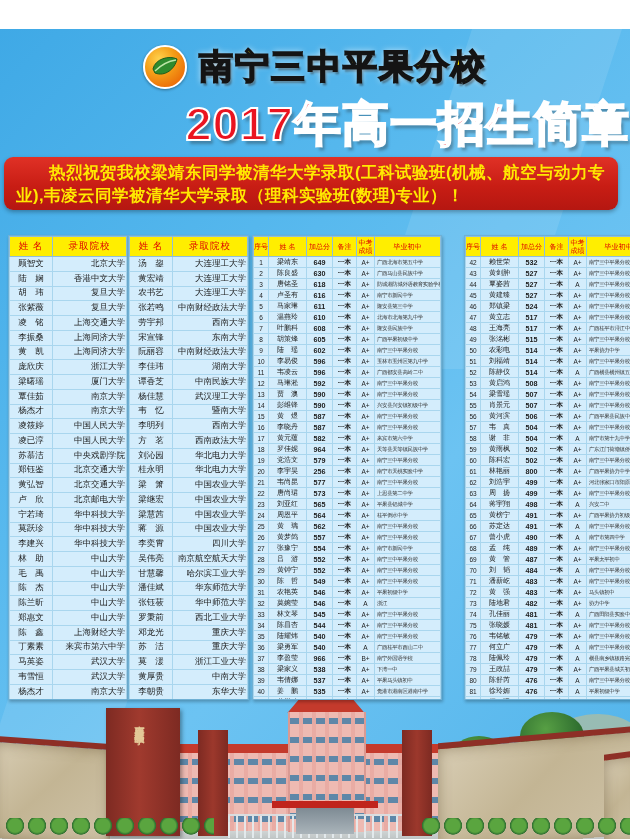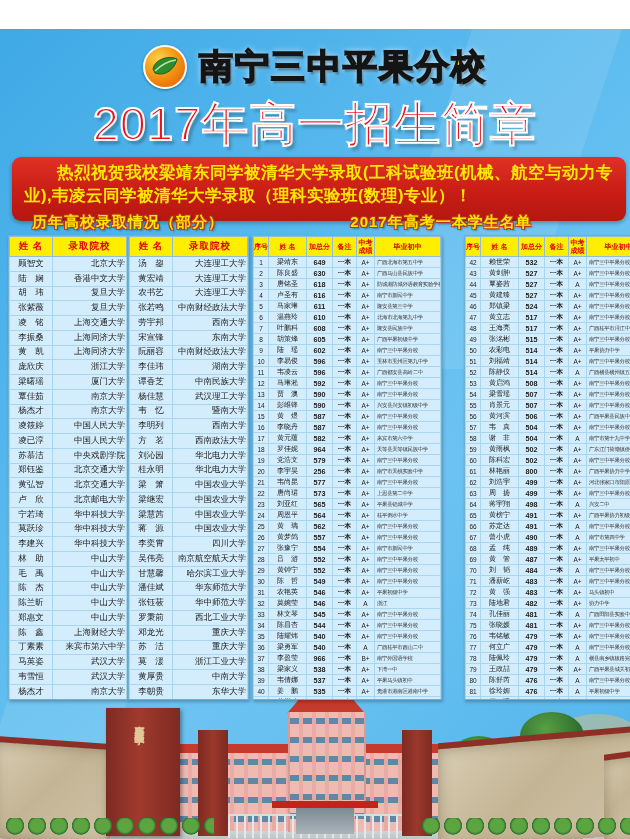--- a/index.html
+++ b/index.html
@@ -11,43 +11,43 @@
   .poster::after{left:60px;top:300px;width:120px;height:420px;}
 
   
   .brand{position:absolute;left:0;top:12px;width:630px;height:52px;display:flex;align-items:center;justify-content:center;gap:12px;z-index:3;}
   .logo{width:40px;height:40px;border-radius:50%;background:radial-gradient(circle at 35% 30%,#ffd24d 0%,#f59e18 40%,#e65300 100%);
     border:2px solid #fff;box-shadow:0 1px 3px rgba(0,0,0,.4);position:relative;flex:0 0 auto;}
   .logo svg{position:absolute;left:4px;top:6px;}
   .school-name{font-size:34px;font-weight:900;color:#ffe600;letter-spacing:2px;
     -webkit-text-stroke:1.6px #141414;
     text-shadow:0 0 6px rgba(255,255,255,.9),2px 3px 2px rgba(0,0,0,.45);}
-  .main-title{position:absolute;left:0;top:64px;width:630px;text-align:center;z-index:3;
-    font-size:47px;font-weight:400;color:#ea1420;letter-spacing:1px;
+  .main-title{position:absolute;left:0;top:64px;width:630px;text-align:right;z-index:3;
+    font-size:47px;font-weight:700;color:#ea1420;letter-spacing:1px;
     -webkit-text-stroke:2px #ffffff;
     text-shadow:3px 4px 3px rgba(40,40,40,.35);}
 
   
-  .banner{position:absolute;left:12px;top:128px;width:614px;height:64px;border-radius:9px;
+  .banner{position:absolute;left:4px;top:128px;width:614px;height:53px;border-radius:9px;
     background:linear-gradient(180deg,#e03126 0%,#c81d14 55%,#b51711 100%);
     box-shadow:0 2px 4px rgba(0,0,0,.3);z-index:3;}
   .banner p{margin:4px 12px;font-size:16.5px;line-height:23px;font-weight:bold;color:#ffe900;text-indent:2em;letter-spacing:.5px;}
 
   
   .sec-title{position:absolute;top:184px;font-size:15px;font-weight:900;color:#ffe500;letter-spacing:1px;z-index:3;
     text-shadow:1px 1px 0 #bb3322,-1px -1px 0 #bb3322,1px -1px 0 #bb3322,-1px 1px 0 #bb3322,2px 2px 2px rgba(0,0,0,.35);}
   .sec-title.left{left:8px;width:240px;text-align:center;}
   .sec-title.right{left:252px;width:378px;text-align:center;}
 
   
   .tblwrap{position:absolute;top:206px;height:463px;overflow:hidden;z-index:3;background:#bfe2f6;border:1px solid #6fb0d4;box-shadow:1px 2px 3px rgba(0,0,0,.25);}
   #tA{left:8px;width:118px;} #tB{left:128px;width:119px;}
   #tC{left:252px;width:188px;} #tD{left:464px;width:186px;}
   table{width:100%;border-collapse:collapse;table-layout:fixed;}
-  th{background:#ffee00;color:#dd0000;font-weight:bold;border:1px solid #8fbeda;height:19px;padding:0;text-align:center;}
+  th{background:#ffee00;color:#dd0000;font-weight:normal;border:1px solid #8fbeda;height:19px;padding:0;text-align:center;}
   td{background:#d4edfc;border:1px solid #a9d6ee;color:#1b1b1b;text-align:center;padding:0 1px;overflow:hidden;white-space:nowrap;}
   .ltab th{font-size:9.5px;letter-spacing:1px;}
   .ltab td{height:13.75px;font-size:8.5px;}
   .ltab th:nth-child(1){width:42px;}
   .ltab td:nth-child(2){text-align:right;padding-left:4px;}
   .rtab th{font-size:7px;line-height:1.05;padding:0;}
   .rtab td{height:9.8px;font-size:6.5px;}
   .rtab th:nth-child(1){width:14px;}
   .rtab th:nth-child(2){width:37px;}
   .rtab th:nth-child(3){width:25px;}
@@ -111,22 +111,20 @@
     </div>
     <div class="school-name">南宁三中平果分校</div>
   </div>
 
   <div class="main-title">2017年高一招生简章</div>
 
   <div class="banner">
     <p>热烈祝贺我校梁靖东同学被清华大学录取(工科试验班(机械、航空与动力专业),韦凌云同学被清华大学录取（理科实验班(数理)专业）！</p>
   </div>
 
-  <div class="sec-title left">历年高校录取情况（部分）</div>
-  <div class="sec-title right">2017年高考一本学生名单</div>
 
   <div class="tblwrap" id="tA">
     <table class="ltab">
         <thead>
           <tr>
             <th>姓 名</th>
             <th>录取院校</th>
           </tr>
         </thead>
         <tbody>

